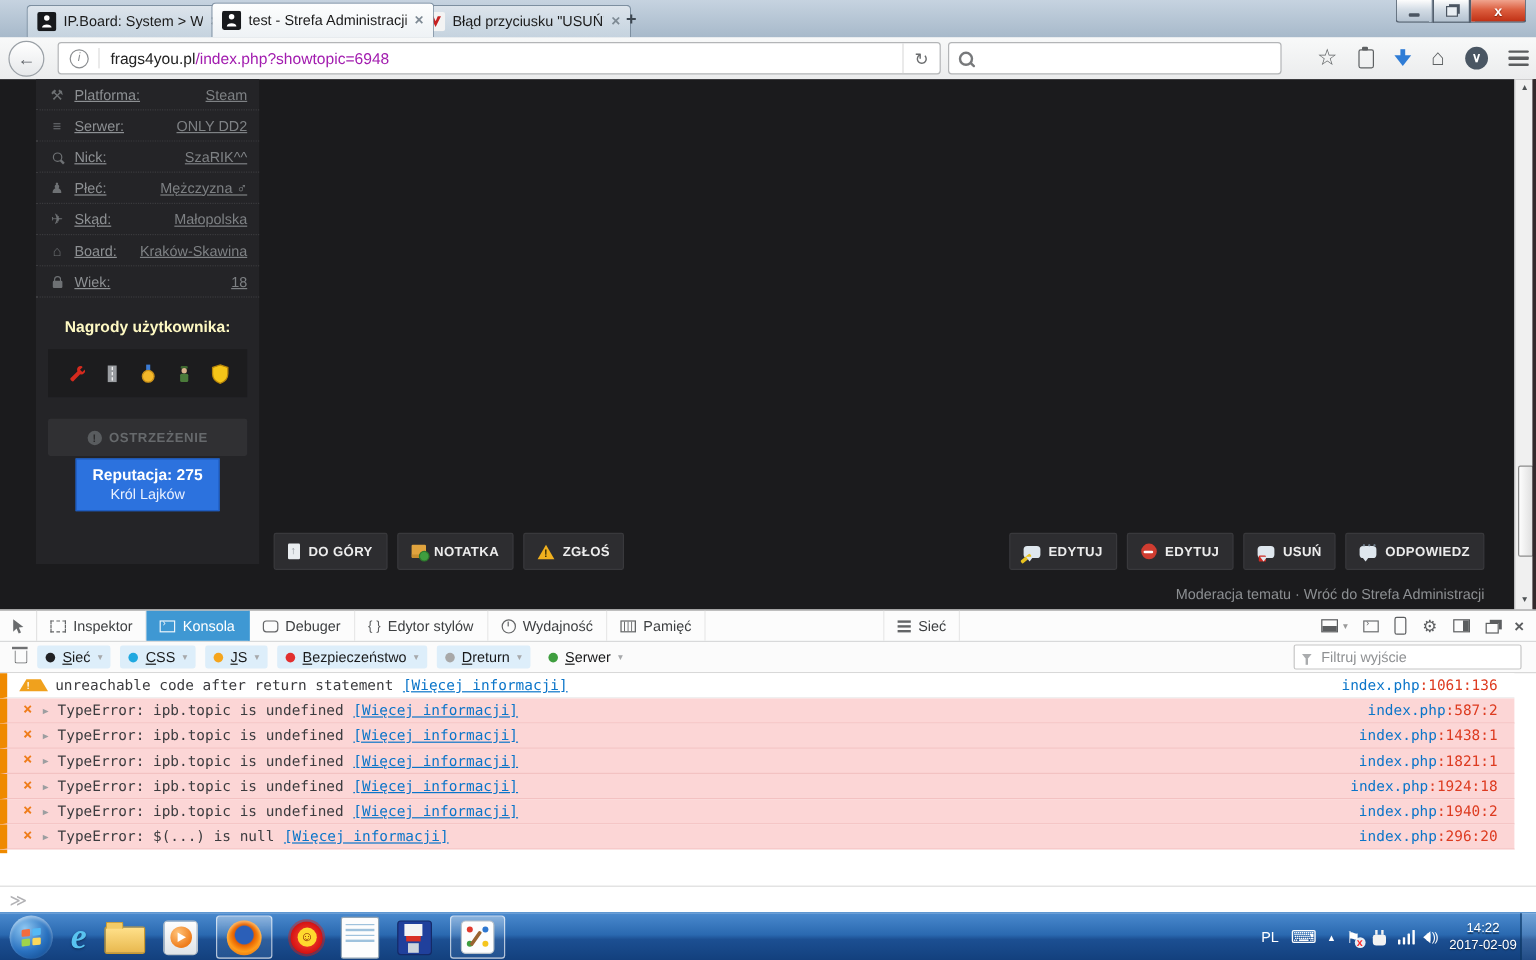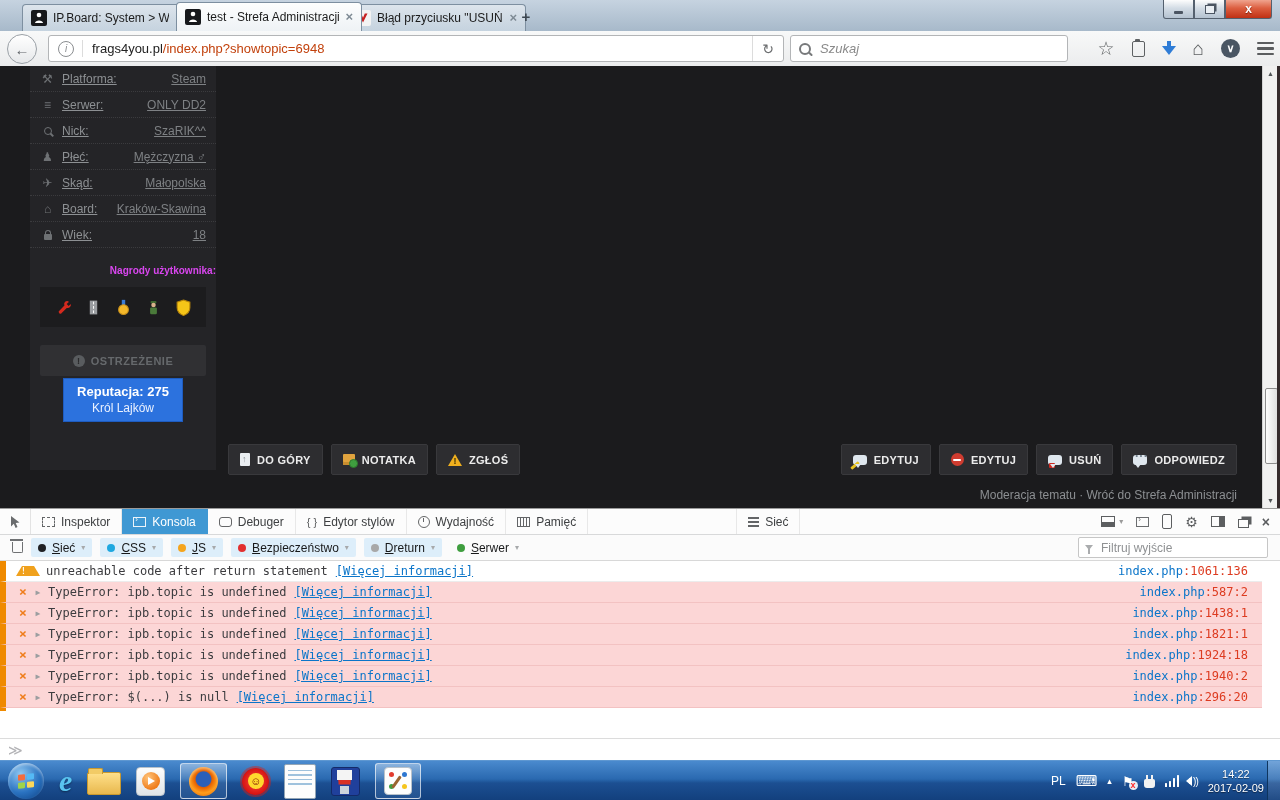--- a/index.html
+++ b/index.html
@@ -33,21 +33,21 @@
     background:linear-gradient(#f8f9f9,#ebeced);border-bottom:1px solid #b9bbbd;}
   .back-btn{position:absolute;left:7px;top:3px;width:28px;height:28px;border-radius:50%;
     border:1px solid #9aa0a6;background:linear-gradient(#ffffff,#e6e8ea);
     display:flex;align-items:center;justify-content:center;color:#5f6368;font-size:15px;font-weight:bold;}
   .urlbar{position:absolute;left:48px;top:4px;width:734px;height:25px;background:#fff;
     border:1px solid #b3b5b7;border-radius:3px;display:flex;align-items:center;font-size:13px;}
   .info-icon{width:14px;height:14px;border:1px solid #8a8d90;border-radius:50%;color:#8a8d90;
     font-size:10px;font-style:italic;display:flex;align-items:center;justify-content:center;margin:0 8px 0 9px;}
   .url-sep{width:1px;height:17px;background:#dcdcdc;margin-right:9px;}
   .url-host{color:#222;}
-  .url-path{color:#c2410c;}
+  .url-path{color:#a21caf;}
   .reload{margin-left:auto;border-left:1px solid #dcdcdc;height:100%;width:30px;display:flex;
     align-items:center;justify-content:center;color:#6a6c6e;font-size:14px;}
   .searchbar{position:absolute;left:790px;top:4px;width:268px;height:25px;background:#fff;
     border:1px solid #b3b5b7;border-radius:3px;display:flex;align-items:center;padding-left:8px;gap:7px;}
   .mag{width:8px;height:8px;border:2px solid #77797b;border-radius:50%;position:relative;flex:0 0 8px;}
   .mag::after{content:"";position:absolute;width:5px;height:2px;background:#77797b;
     transform:rotate(45deg);right:-4px;bottom:-2px;border-radius:1px;}
   .search-input{border:none;outline:none;flex:1;font-size:13px;font-family:"Liberation Sans",sans-serif;background:transparent;}
   .search-input::placeholder{font-style:italic;color:#8a8a8a;}
   .nav-icons{position:absolute;right:6px;top:0;height:35px;display:flex;align-items:center;gap:17px;}
@@ -73,21 +73,21 @@
     border-bottom:1px dotted #3b3b3e;font-size:12px;}
   .prow .picon{width:15px;color:#6e7174;font-size:12px;text-align:center;flex:0 0 15px;display:flex;justify-content:center;}
   .prow .plabel{color:#8d9093;text-decoration:underline;}
   .prow .pvalue{margin-left:auto;color:#7e8184;text-decoration:underline;}
   .mag-dk{width:6px;height:6px;border:1.5px solid #6e7174;border-radius:50%;position:relative;}
   .mag-dk::after{content:"";position:absolute;width:4px;height:1.5px;background:#6e7174;
     transform:rotate(45deg);right:-3px;bottom:-2px;}
   .ic-lock{width:8px;height:6px;background:#6e7174;border-radius:1px;position:relative;margin-top:4px;}
   .ic-lock::before{content:"";position:absolute;top:-4px;left:1px;width:4px;height:4px;
     border:1.5px solid #6e7174;border-bottom:none;border-radius:3px 3px 0 0;}
-  .awards-title{margin-top:17px;text-align:right;color:#d946ef;font-weight:bold;font-size:10px;}
+  .awards-title{margin-top:17px;text-align:center;color:#fef9c3;font-weight:bold;font-size:13px;}
   .awards-box{margin:11px 10px 0;height:40px;background:#1c1c1e;display:flex;align-items:center;
     justify-content:space-around;padding:0 8px;}
   .award{width:17px;height:17px;}
   .warn-btn{margin:18px 10px 0;height:31px;background:#303033;border-radius:2px;display:flex;
     align-items:center;justify-content:center;gap:6px;color:#66696c;font-size:11px;font-weight:bold;letter-spacing:.5px;}
   .warn-btn .wb-ic{width:12px;height:12px;border-radius:50%;background:#595c5f;color:#2a2a2c;
     font-size:9px;font-weight:bold;display:flex;align-items:center;justify-content:center;}
   .rep-box{width:118px;margin:2px auto 0;background:#2c72de;border:1px solid #1e5cc0;
     text-align:center;padding:5px 0 6px;}
   .rep-title{color:#fff;font-weight:bold;font-size:13px;}
@@ -313,21 +313,20 @@
       </div>
     <div class="urlbar">
       <span class="info-icon">i</span>
       <span class="url-sep"></span>
       <span class="url-host">frags4you.pl</span>
       <span class="url-path">/index.php?showtopic=6948</span>
       <span class="reload">↻</span>
     </div>
     <div class="searchbar">
       <span class="mag"></span>
-      <input class="search-input" placeholder="Szukaj" style="">
     </div>
     <div class="nav-icons">
       <span class="nicon star-glyph">☆</span>
       <span class="nicon">
           <span class="clip"></span>
         </span>
       <span class="nicon">
           <span class="dlarrow"></span>
         </span>
       <span class="nicon home-glyph">⌂</span>

